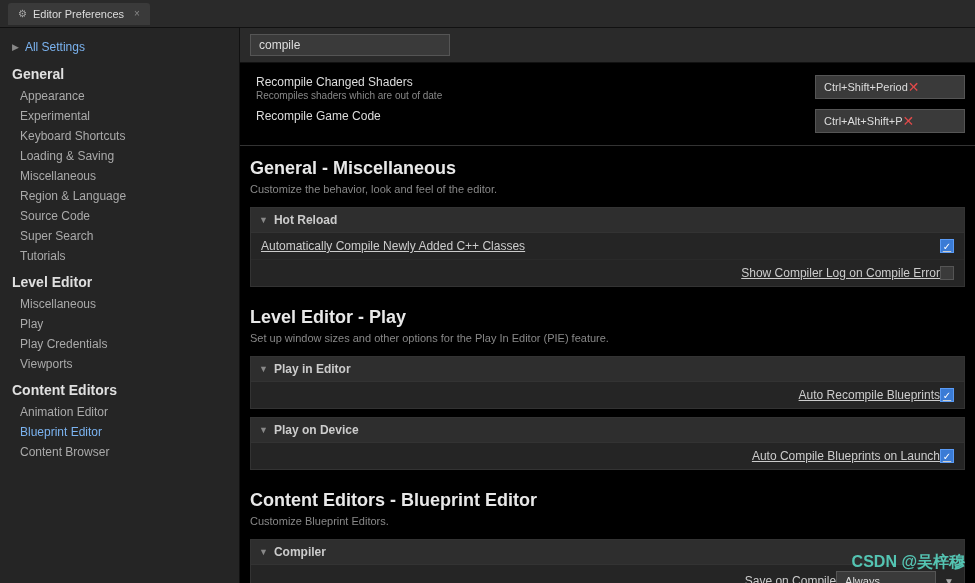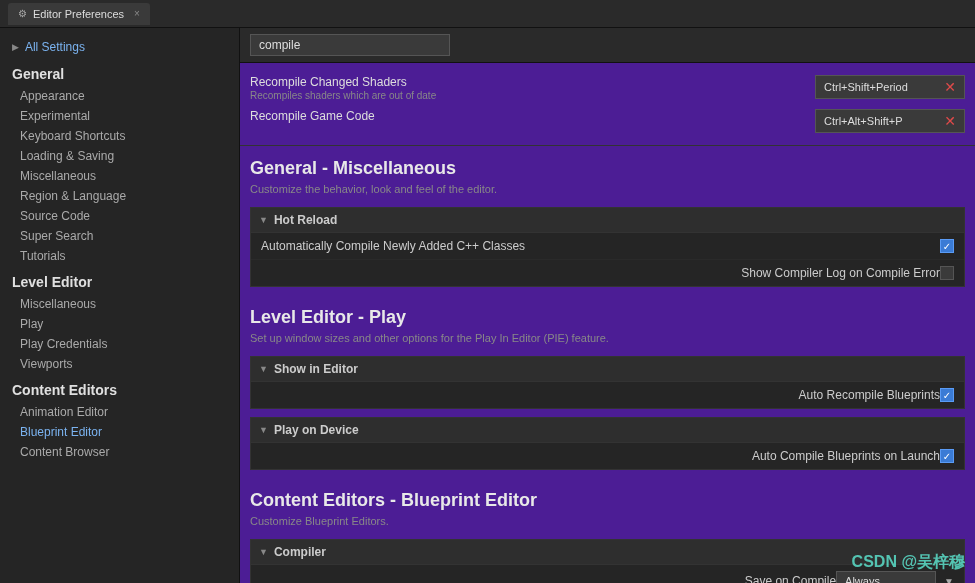--- a/index.html
+++ b/index.html
@@ -93,21 +93,21 @@
       transition: background 0.1s;
     }
     .sidebar-item.active {
       color: #7bb3f0;
     }
 
     
     .content-area {
       flex: 1;
       overflow-y: auto;
-      background: #4c1d95;
+      background: #000000;
     }
     .content-area::-webkit-scrollbar { width: 8px; }
     .content-area::-webkit-scrollbar-track { background: #1a1a1a; }
     .content-area::-webkit-scrollbar-thumb { background: #555; }
 
     
     .search-bar {
       background: #2a2a2a;
       padding: 6px 10px;
       border-bottom: 1px solid #111;
@@ -127,20 +127,21 @@
     
     .shortcuts-section {
       padding: 8px 10px;
       border-bottom: 1px solid #333;
     }
     .shortcut-row {
       display: flex;
       align-items: flex-start;
       justify-content: space-between;
       padding: 4px 0;
+      margin-left: 6px;
     }
     .shortcut-info {
       flex: 1;
     }
     .shortcut-name {
       font-size: 12px;
       color: #ddd;
     }
     .shortcut-desc {
       font-size: 10px;
@@ -154,21 +155,21 @@
     }
     .shortcut-key {
       background: #3a3a3a;
       border: 1px solid #555;
       color: #ddd;
       padding: 3px 8px;
       font-size: 11px;
       min-width: 150px;
       display: flex;
       align-items: center;
-      justify-content: space-between;
+      justify-content: flex-start;
     }
     .shortcut-key-x {
       color: #e04a4a;
       font-size: 14px;
       cursor: pointer;
     }
 
     
     .section-header {
       padding: 12px 10px 4px 10px;
@@ -207,20 +208,21 @@
       font-size: 9px;
       color: #888;
     }
 
     .setting-row {
       display: flex;
       align-items: center;
       justify-content: space-between;
       padding: 6px 10px;
       border-bottom: 1px solid #2a2a2a;
+      text-decoration: underline;
     }
     .setting-row:last-child {
       border-bottom: none;
       justify-content: flex-end;
     }
     .setting-label {
       font-size: 12px;
       color: #ccc;
     }
     .checkbox-checked {
@@ -364,21 +366,21 @@
       </div>
     </div>
 
     <div class="section-header">
       <div class="section-title">Level Editor - Play</div>
       <div class="section-desc">Set up window sizes and other options for the Play In Editor (PIE) feature.</div>
     </div>
     <div class="group-container">
       <div class="group-header">
         <span class="group-arrow">▼</span>
-        <span>Show in Editor</span>
+        <span>Play in Editor</span>
       </div>
       <div class="setting-row">
         <span class="setting-label">Auto Recompile Blueprints</span>
         <div class="checkbox-checked">✓</div>
       </div>
     </div>
     <div class="group-container">
       <div class="group-header">
         <span class="group-arrow">▼</span>
         <span>Play on Device</span>

